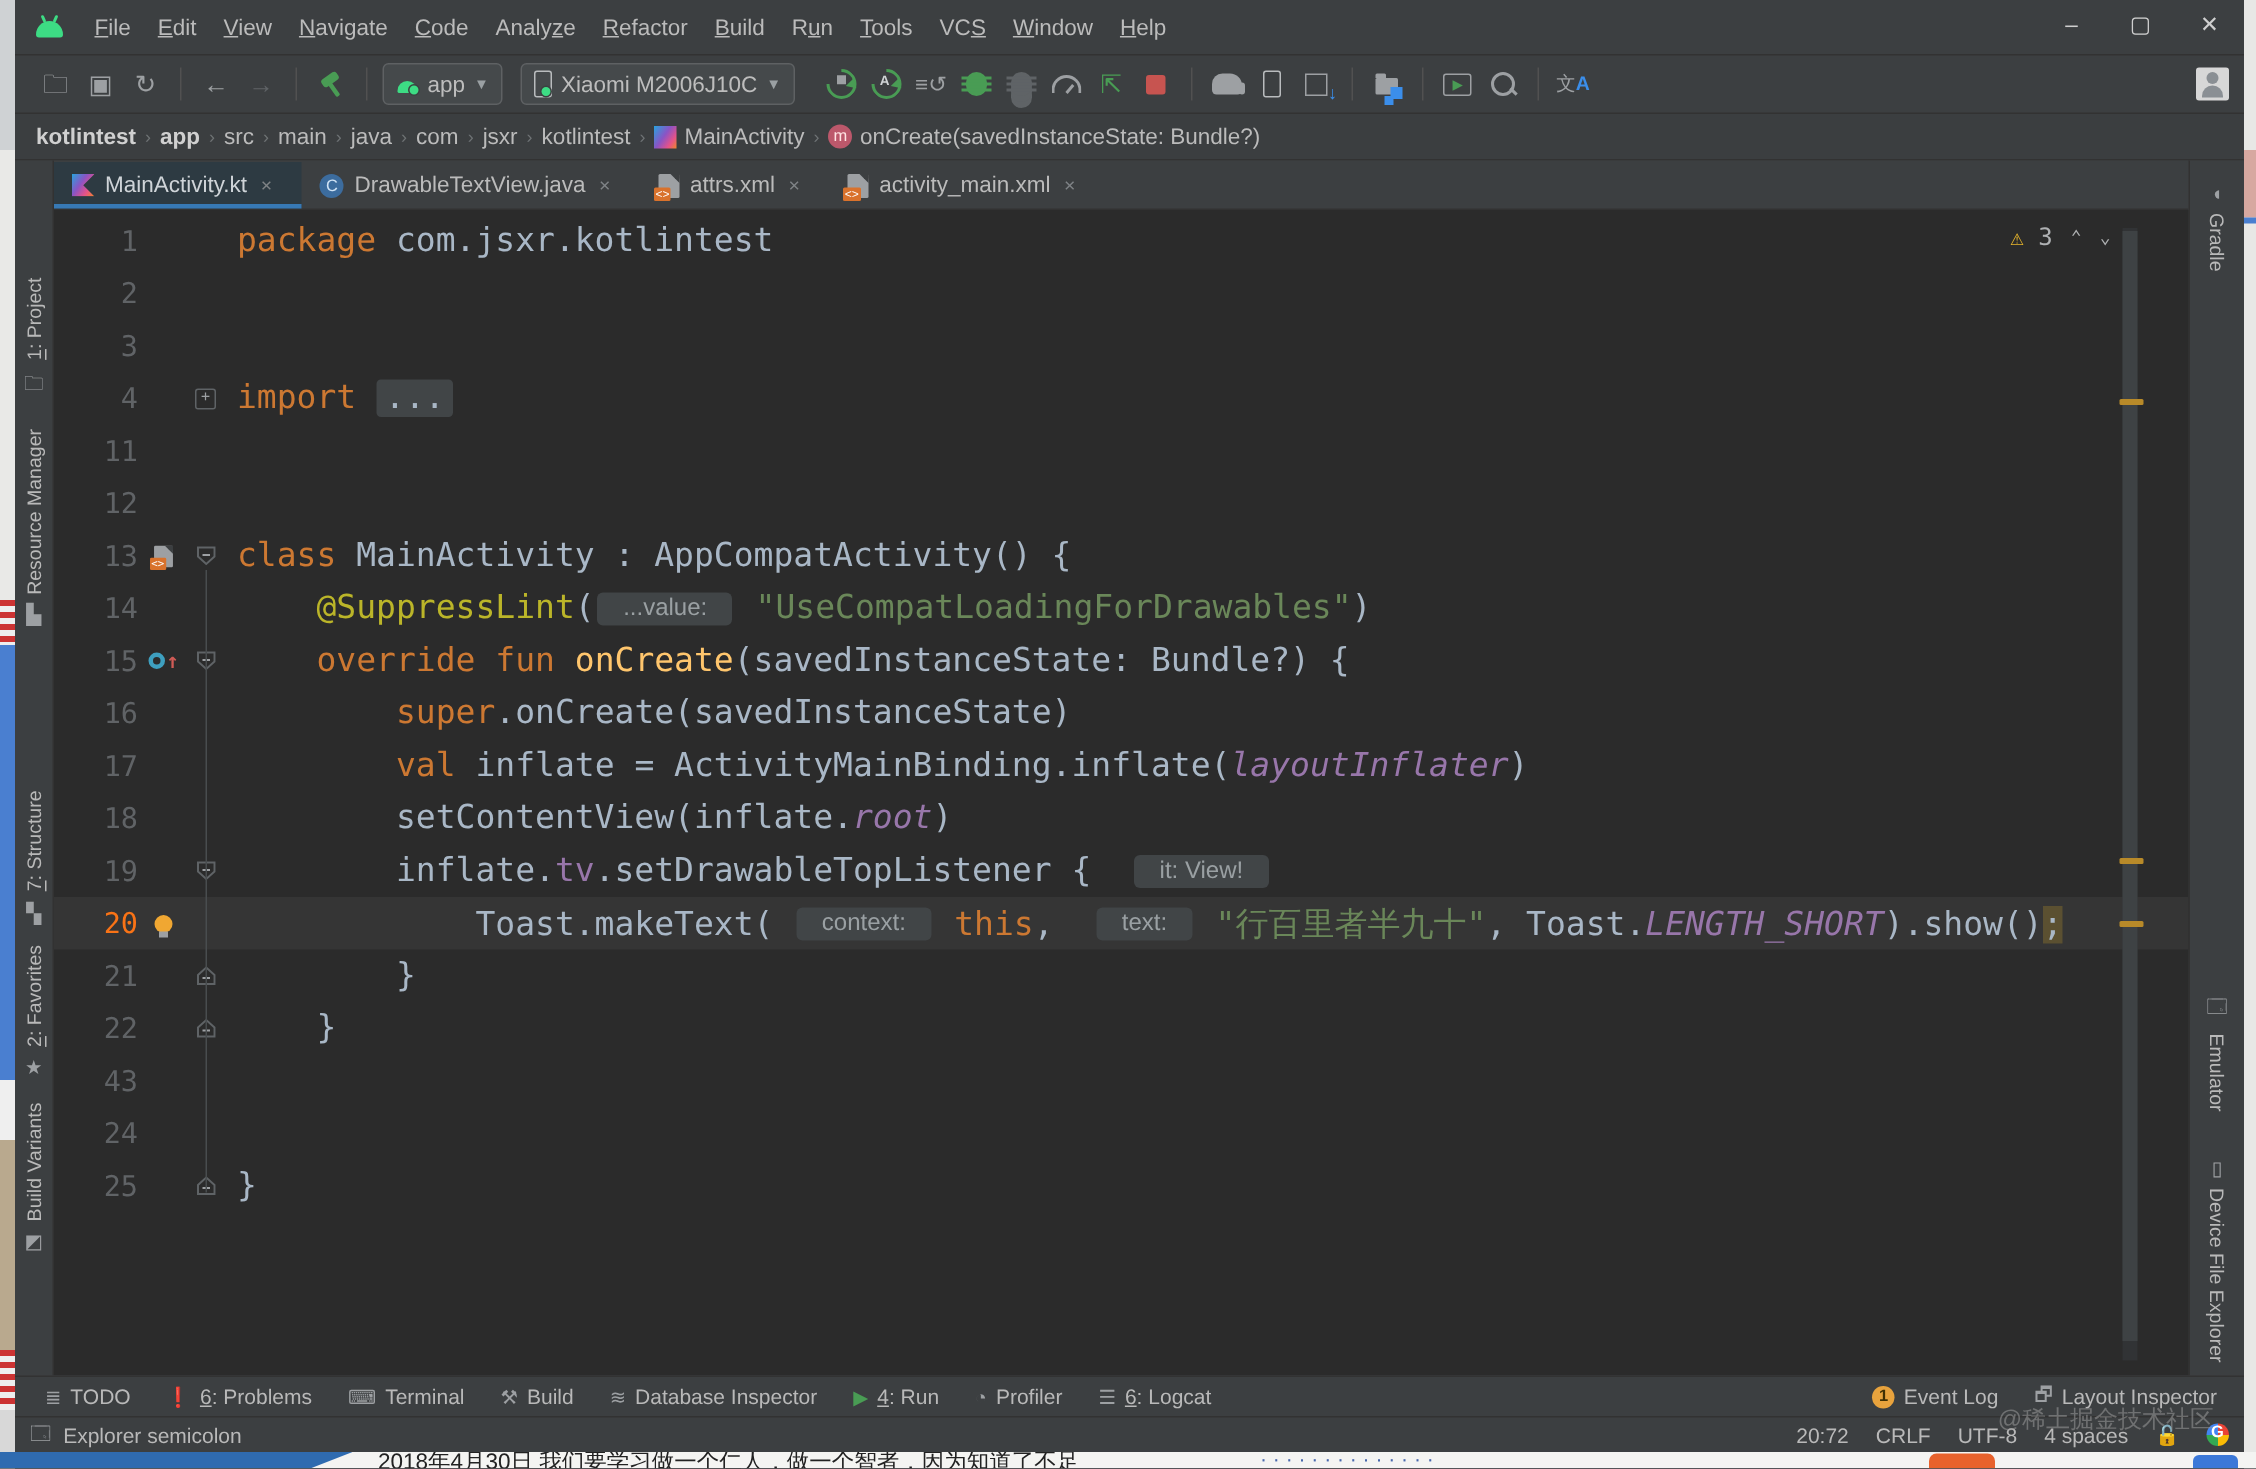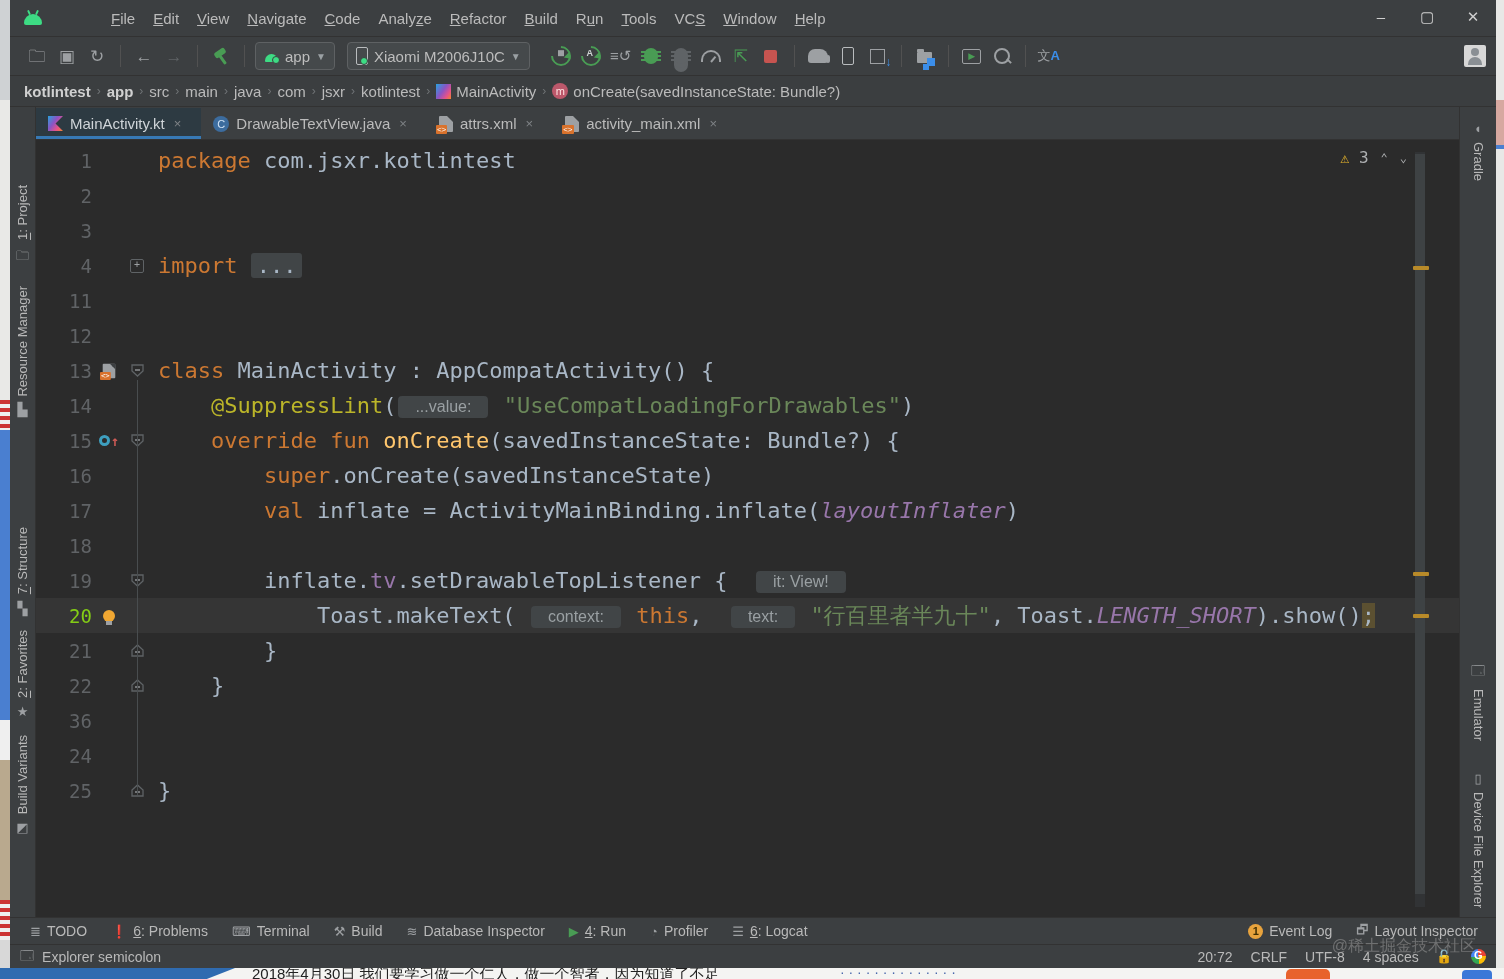--- a/index.html
+++ b/index.html
@@ -7,21 +7,21 @@
        font-family:"Liberation Sans",sans-serif;color:#bbbbbb;-webkit-font-smoothing:antialiased;}
   .abs{position:absolute;}
   
   #desktop-left{left:0;top:0;width:10px;height:979px;background:#d8d8d8;}
   #desktop-left .frag{position:absolute;left:0;width:10px;}
   #desktop-right{right:0;top:0;width:8px;height:979px;background:#e8e8e6;}
   #desktop-right .frag{position:absolute;left:0;width:8px;}
   
   #ide{left:10px;top:0;width:1486px;height:968px;background:#3c3f41;display:flex;flex-direction:column;}
   
-  #titlebar{height:36px;display:flex;align-items:center;background:#3c3f41;border-bottom:1px solid #323232;position:relative;flex:none;gap:48px;}
+  #titlebar{height:36px;display:flex;align-items:center;background:#3c3f41;border-bottom:1px solid #323232;position:relative;flex:none;}
   .as-logo{width:22px;height:20px;margin:0 10px 0 12px;position:relative;flex:none;}
   .as-logo .head{position:absolute;left:2px;top:6px;width:18px;height:11px;background:#3ddc84;border-radius:9px 9px 2px 2px;}
   .as-logo .ant1,.as-logo .ant2{position:absolute;top:2px;width:2px;height:5px;background:#3ddc84;border-radius:1px;}
   .as-logo .ant1{left:6px;transform:rotate(-25deg);}
   .as-logo .ant2{left:14px;transform:rotate(25deg);}
   .menu-item{padding:0 9px;font-size:15px;color:#bbbbbb;cursor:default;}
   .menu-item u{text-decoration:underline;}
   #window-title{position:absolute;left:825px;top:0;height:36px;line-height:36px;font-size:15px;color:#b4b4b4;white-space:nowrap;}
   #win-controls{position:absolute;right:0;top:0;height:36px;display:flex;}
   #win-controls .wc{width:46px;height:36px;text-align:center;line-height:34px;font-size:15px;color:#cfcfcf;}
@@ -97,21 +97,21 @@
   .xicon{width:14px;height:16px;background:#9da0a3;border-radius:1px;position:relative;flex:none;}
   .xicon:before{content:"";position:absolute;right:0;top:0;border:3px solid #3c3f41;border-left-color:transparent;border-bottom-color:transparent;}
   .xicon:after{content:"<>";position:absolute;left:-3px;bottom:-2px;background:#d9722c;color:#fff;font-size:8px;line-height:9px;padding:0 1px;border-radius:1px;}
   
   #editor{flex:1;background:#2b2b2b;position:relative;overflow:hidden;
           font-family:"DejaVu Sans Mono","Liberation Mono",monospace;font-size:22px;}
   #lines{position:absolute;left:0;top:3px;right:0;}
   .cline{height:35px;display:flex;align-items:center;position:relative;white-space:pre;}
   .cline.current{background:#353535;}
   .lnum{width:56px;text-align:right;color:#606366;font-size:19px;flex:none;}
-  .cline.current .lnum{color:#84cc16;}
+  .cline.current .lnum{color:#f97316;}
   .gutico{width:34px;flex:none;display:flex;align-items:center;justify-content:center;}
   .foldzone{width:22px;flex:none;display:flex;align-items:center;justify-content:center;}
   .codebody{padding-left:10px;}
   .pl{color:#a9b7c6;} .kw{color:#cc7832;} .str{color:#6a8759;} .fn{color:#ffc66d;}
   .ann{color:#bbb529;} .prop{color:#9876aa;font-style:italic;} .prop2{color:#9876aa;}
   .warnsemi{color:#a9b7c6;background:rgba(190,150,40,.28);}
   .hint{display:inline-block;background:#414547;color:#9aa0a3;border-radius:4px;padding:0 17px;margin:0 2px;
         font-family:"Liberation Sans",sans-serif;font-size:16px;line-height:22px;vertical-align:middle;}
   .foldchip{display:inline-block;background:#414547;color:#a9b7c6;border-radius:3px;padding:0 6px;}
   .foldmark{width:13px;height:13px;position:relative;}
@@ -405,35 +405,35 @@
                     <polygon points="1,1 12,1 12,7 6.5,12 1,7" fill="none" stroke="#5f6366" stroke-width="1.3"></polygon>
                     <line x1="4" y1="6" x2="9" y2="6" stroke="#9da0a3" stroke-width="1.3"></line>
                   </svg></span></span><span class="codebody"><span class="kw">class</span><span class="pl"> MainActivity : AppCompatActivity() {</span></span></div>
             <div class="cline"><span class="lnum">14</span><span class="gutico"></span><span class="foldzone"></span><span class="codebody"><span class="pl">    </span><span class="ann">@SuppressLint</span><span class="pl">(</span><span class="hint">...value:</span><span class="pl"> </span><span class="str">"UseCompatLoadingForDrawables"</span><span class="pl">)</span></span></div>
             <div class="cline"><span class="lnum">15</span><span class="gutico"><span class="ovr"><span class="donut"></span><span class="arr">↑</span></span></span><span class="foldzone"><span class="foldmark"><svg width="13" height="13">
                     <polygon points="1,1 12,1 12,7 6.5,12 1,7" fill="none" stroke="#5f6366" stroke-width="1.3"></polygon>
                     <line x1="4" y1="6" x2="9" y2="6" stroke="#9da0a3" stroke-width="1.3"></line>
                   </svg></span></span><span class="codebody"><span class="pl">    </span><span class="kw">override fun</span><span class="pl"> </span><span class="fn">onCreate</span><span class="pl">(savedInstanceState: Bundle?) {</span></span></div>
             <div class="cline"><span class="lnum">16</span><span class="gutico"></span><span class="foldzone"></span><span class="codebody"><span class="pl">        </span><span class="kw">super</span><span class="pl">.onCreate(savedInstanceState)</span></span></div>
             <div class="cline"><span class="lnum">17</span><span class="gutico"></span><span class="foldzone"></span><span class="codebody"><span class="pl">        </span><span class="kw">val</span><span class="pl"> inflate = ActivityMainBinding.inflate(</span><span class="prop">layoutInflater</span><span class="pl">)</span></span></div>
-            <div class="cline"><span class="lnum">18</span><span class="gutico"></span><span class="foldzone"></span></div>
+            <div class="cline"><span class="lnum">18</span><span class="gutico"></span><span class="foldzone"></span><span class="codebody"><span class="pl">        setContentView(inflate.</span><span class="prop">root</span><span class="pl">)</span></span></div>
             <div class="cline"><span class="lnum">19</span><span class="gutico"></span><span class="foldzone"><span class="foldmark"><svg width="13" height="13">
                     <polygon points="1,1 12,1 12,7 6.5,12 1,7" fill="none" stroke="#5f6366" stroke-width="1.3"></polygon>
                     <line x1="4" y1="6" x2="9" y2="6" stroke="#9da0a3" stroke-width="1.3"></line>
                   </svg></span></span><span class="codebody"><span class="pl">        inflate.</span><span class="prop2">tv</span><span class="pl">.setDrawableTopListener {  </span><span class="hint">it: View!</span></span></div>
             <div class="cline current"><span class="lnum">20</span><span class="gutico"><span class="bulb"></span></span><span class="foldzone"></span><span class="codebody"><span class="pl">            Toast.makeText( </span><span class="hint">context:</span><span class="pl"> </span><span class="kw">this</span><span class="pl">,  </span><span class="hint">text:</span><span class="pl"> </span><span class="str">"行百里者半九十"</span><span class="pl">, Toast.</span><span class="prop">LENGTH_SHORT</span><span class="pl">).show()</span><span class="warnsemi">;</span></span></div>
             <div class="cline"><span class="lnum">21</span><span class="gutico"></span><span class="foldzone"><span class="foldmark"><svg width="13" height="13">
                     <polygon points="1,12 12,12 12,6 6.5,1 1,6" fill="none" stroke="#5f6366" stroke-width="1.3"></polygon>
                     <line x1="4" y1="8" x2="9" y2="8" stroke="#9da0a3" stroke-width="1.3"></line>
                   </svg></span></span><span class="codebody"><span class="pl">        }</span></span></div>
             <div class="cline"><span class="lnum">22</span><span class="gutico"></span><span class="foldzone"><span class="foldmark"><svg width="13" height="13">
                     <polygon points="1,12 12,12 12,6 6.5,1 1,6" fill="none" stroke="#5f6366" stroke-width="1.3"></polygon>
                     <line x1="4" y1="8" x2="9" y2="8" stroke="#9da0a3" stroke-width="1.3"></line>
                   </svg></span></span><span class="codebody"><span class="pl">    }</span></span></div>
-            <div class="cline"><span class="lnum">36</span><span class="gutico"></span><span class="foldzone"></span><span class="codebody"></span></div>
+            <div class="cline"><span class="lnum">43</span><span class="gutico"></span><span class="foldzone"></span><span class="codebody"></span></div>
             <div class="cline"><span class="lnum">24</span><span class="gutico"></span><span class="foldzone"></span><span class="codebody"></span></div>
             <div class="cline"><span class="lnum">25</span><span class="gutico"></span><span class="foldzone"><span class="foldmark"><svg width="13" height="13">
                     <polygon points="1,12 12,12 12,6 6.5,1 1,6" fill="none" stroke="#5f6366" stroke-width="1.3"></polygon>
                     <line x1="4" y1="8" x2="9" y2="8" stroke="#9da0a3" stroke-width="1.3"></line>
                   </svg></span></span><span class="codebody"><span class="pl">}</span></span></div>
           </div>
         <div class="guideline" style="left:101px;top:240px;height:415px;"></div>
         <div id="inspections">
           <span><span class="warn-tri">⚠</span>
           <span>3</span></span>

